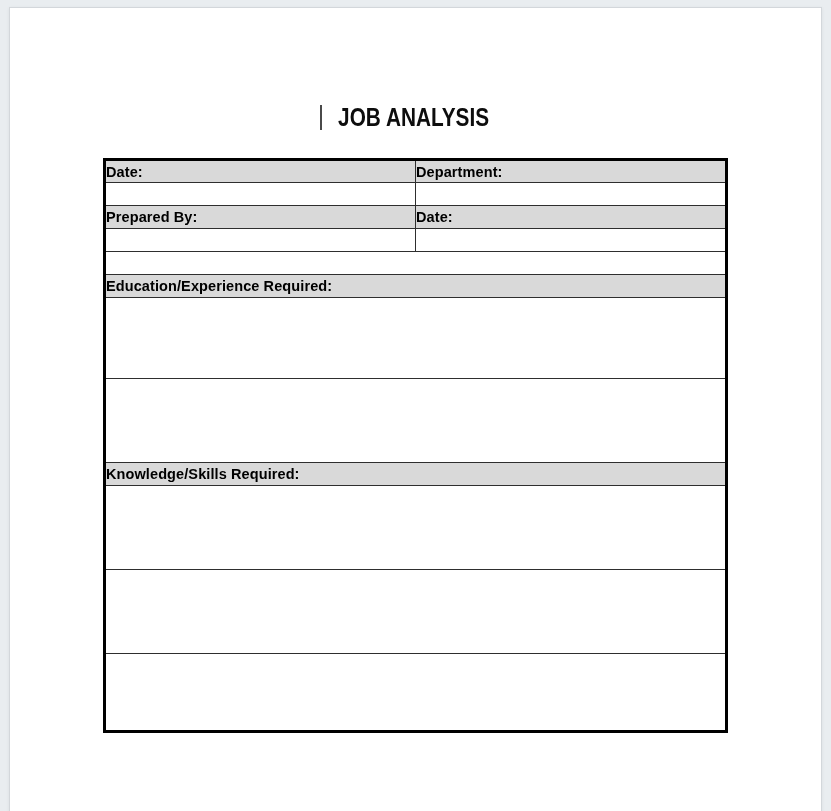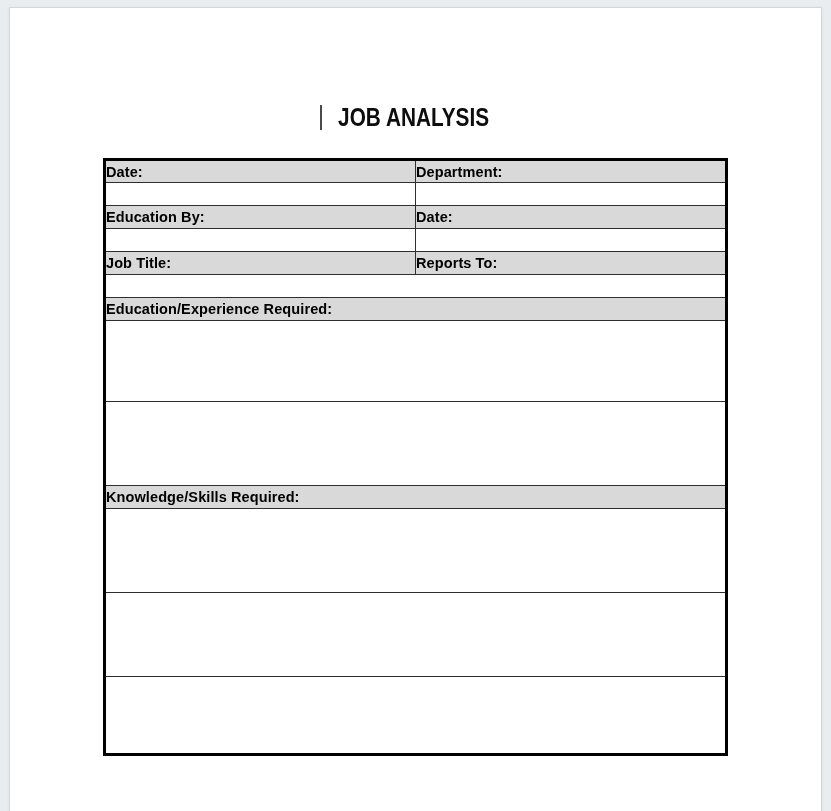--- a/index.html
+++ b/index.html
@@ -118,32 +118,28 @@
           <tr>
         <td class="label-cell">Date:</td>
         <td class="label-cell">Department:</td>
       </tr>
       <tr>
         <td class="value-cell"></td>
         <td class="value-cell"></td>
       </tr>
 
       <tr>
-        <td class="label-cell">Education By:</td>
+        <td class="label-cell">Prepared By:</td>
         <td class="label-cell">Date:</td>
       </tr>
       <tr>
         <td class="value-cell"></td>
         <td class="value-cell"></td>
       </tr>
 
-      <tr>
-        <td class="label-cell">Job Title:</td>
-        <td class="label-cell">Reports To:</td>
-      </tr>
       <tr>
         <td class="value-cell" colspan="2"></td>
       </tr>
 
       <tr>
         <td class="label-cell" colspan="2">Education/Experience Required:</td>
       </tr>
       <tr class="big">
         <td class="value-cell" colspan="2"></td>
       </tr>

